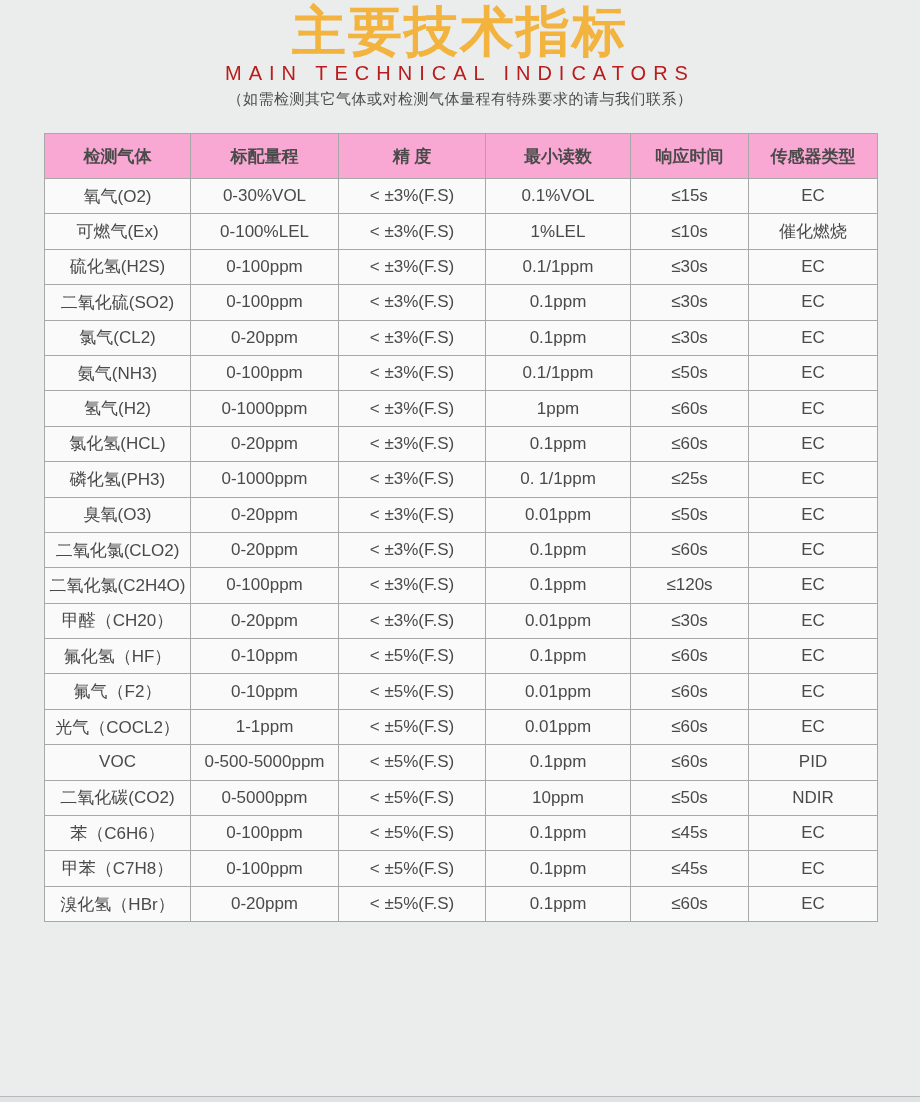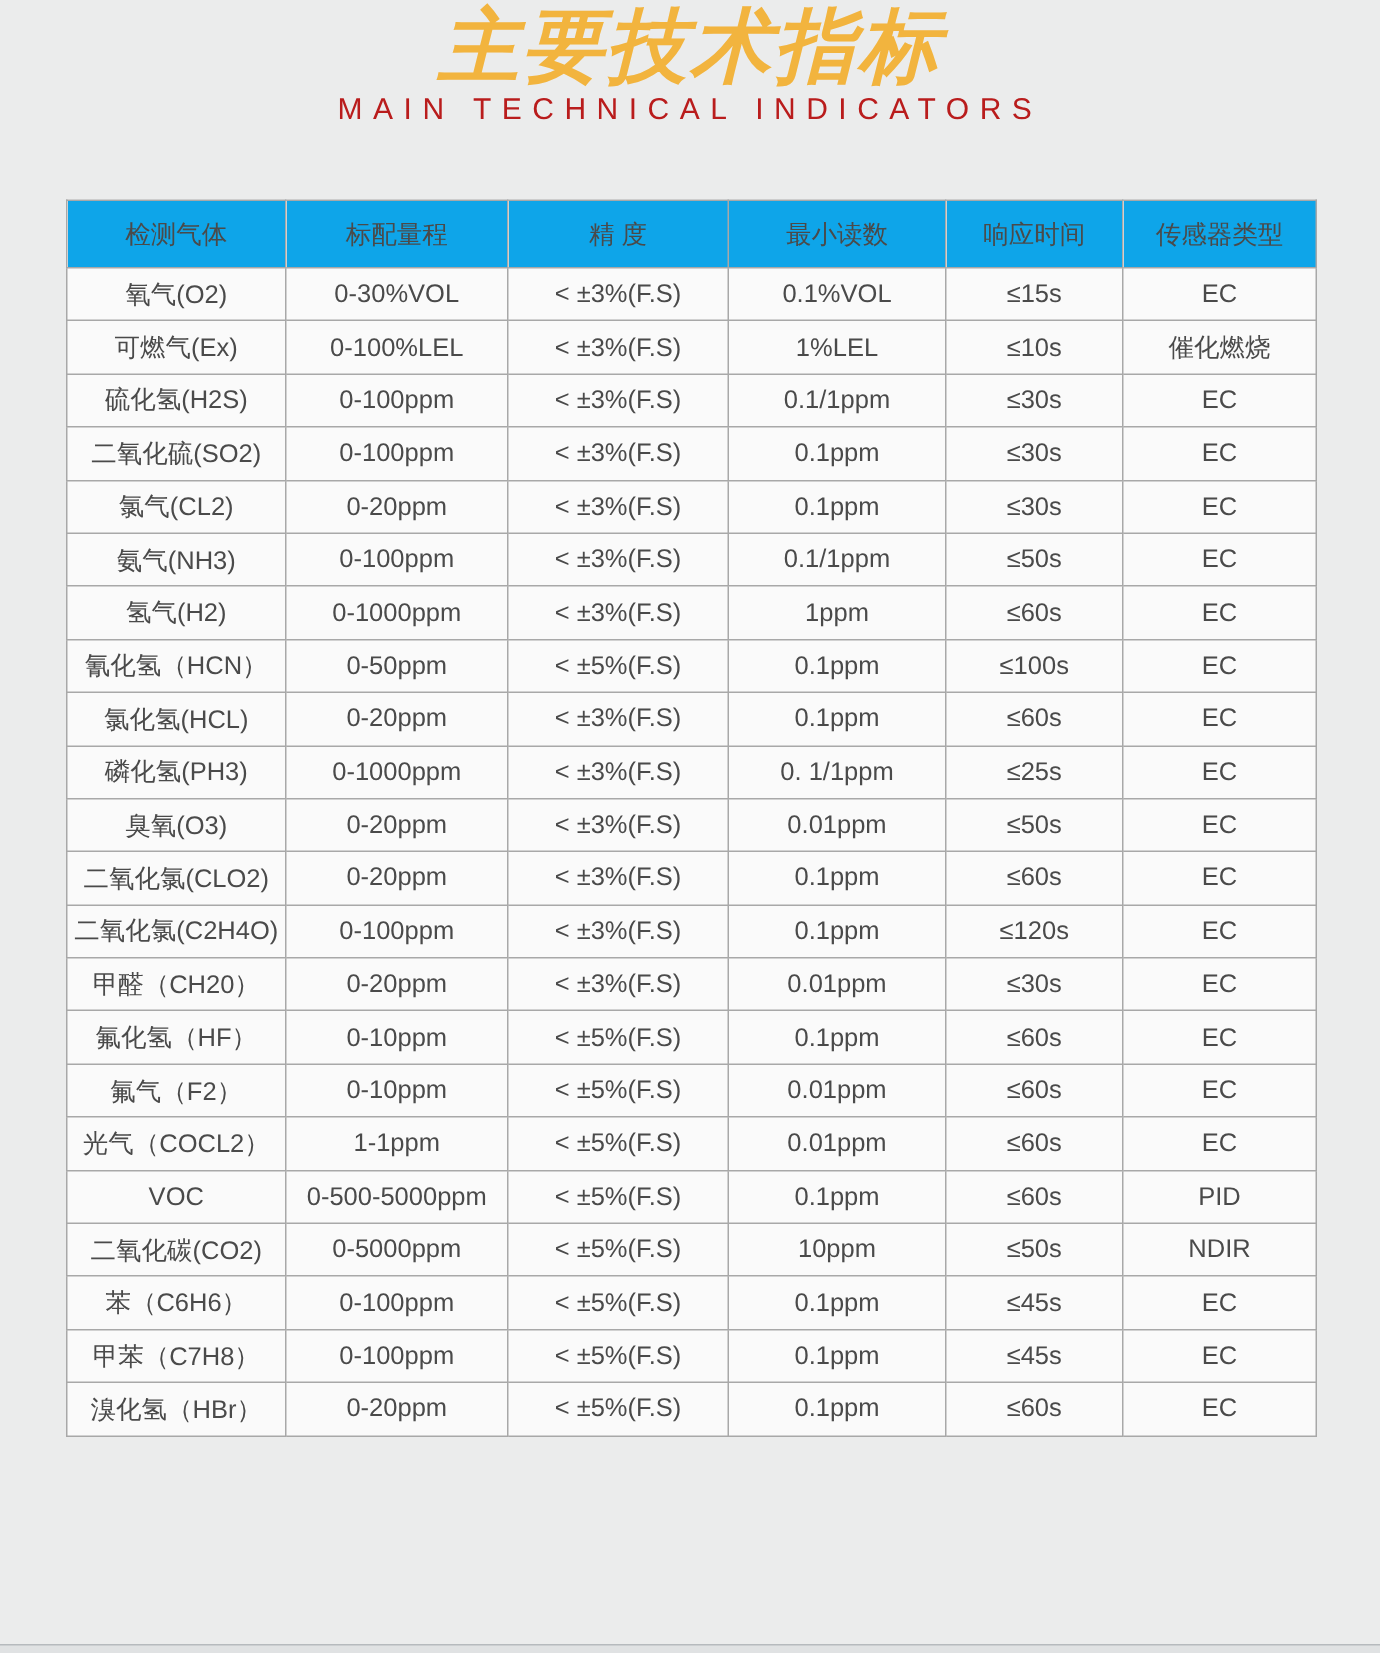--- a/index.html
+++ b/index.html
@@ -22,21 +22,20 @@
     text-align: center;
   }
   .main-title {
     margin: 0;
     padding-top: 2px;
     font-size: 54px;
     line-height: 58px;
     font-weight: 800;
     letter-spacing: 2px;
     color: #f2b43e;
-    font-style: italic;
   }
   .sub-title {
     margin-top: 1px;
     font-size: 20px;
     line-height: 24px;
     letter-spacing: 7px;
     color: #b91c1c;
   }
   .note-line {
     margin-top: 4px;
@@ -60,22 +59,22 @@
     text-align: center;
     vertical-align: middle;
     font-size: 17px;
     color: #4a4a4a;
     padding: 0 2px;
     overflow: hidden;
     white-space: nowrap;
   }
   .spec-table thead th {
     height: 44px;
-    background: #0ea5e9;
-    font-weight: 400;
+    background: #f9a8d4;
+    font-weight: 700;
   }
   .spec-table tbody td {
     height: 34.4px;
     background: #fafafa;
   }
   .bottom-strip {
     position: absolute;
     left: 0;
     top: 1096px;
     width: 920px;
@@ -83,20 +82,21 @@
     background: #e0e2e3;
     border-top: 1px solid #b6babd;
   }
 </style>
 </head>
 <body>
 
 <div class="page-header">
   <h1 class="main-title">主要技术指标</h1>
   <div class="sub-title">MAIN TECHNICAL INDICATORS</div>
+  <div class="note-line">（如需检测其它气体或对检测气体量程有特殊要求的请与我们联系）</div>
 </div>
 
 <table class="spec-table">
   <colgroup>
     <col style="width:146px">
     <col style="width:148px">
     <col style="width:147px">
     <col style="width:145px">
     <col style="width:118px">
     <col style="width:129px">
@@ -162,28 +162,20 @@
       </tr>
       <tr>
         <td>氢气(H2)</td>
         <td>0-1000ppm</td>
         <td>&lt; ±3%(F.S)</td>
         <td>1ppm</td>
         <td>≤60s</td>
         <td>EC</td>
       </tr>
       <tr>
-        <td>氰化氢（HCN）</td>
-        <td>0-50ppm</td>
-        <td>&lt; ±5%(F.S)</td>
-        <td>0.1ppm</td>
-        <td>≤100s</td>
-        <td>EC</td>
-      </tr>
-      <tr>
         <td>氯化氢(HCL)</td>
         <td>0-20ppm</td>
         <td>&lt; ±3%(F.S)</td>
         <td>0.1ppm</td>
         <td>≤60s</td>
         <td>EC</td>
       </tr>
       <tr>
         <td>磷化氢(PH3)</td>
         <td>0-1000ppm</td>

